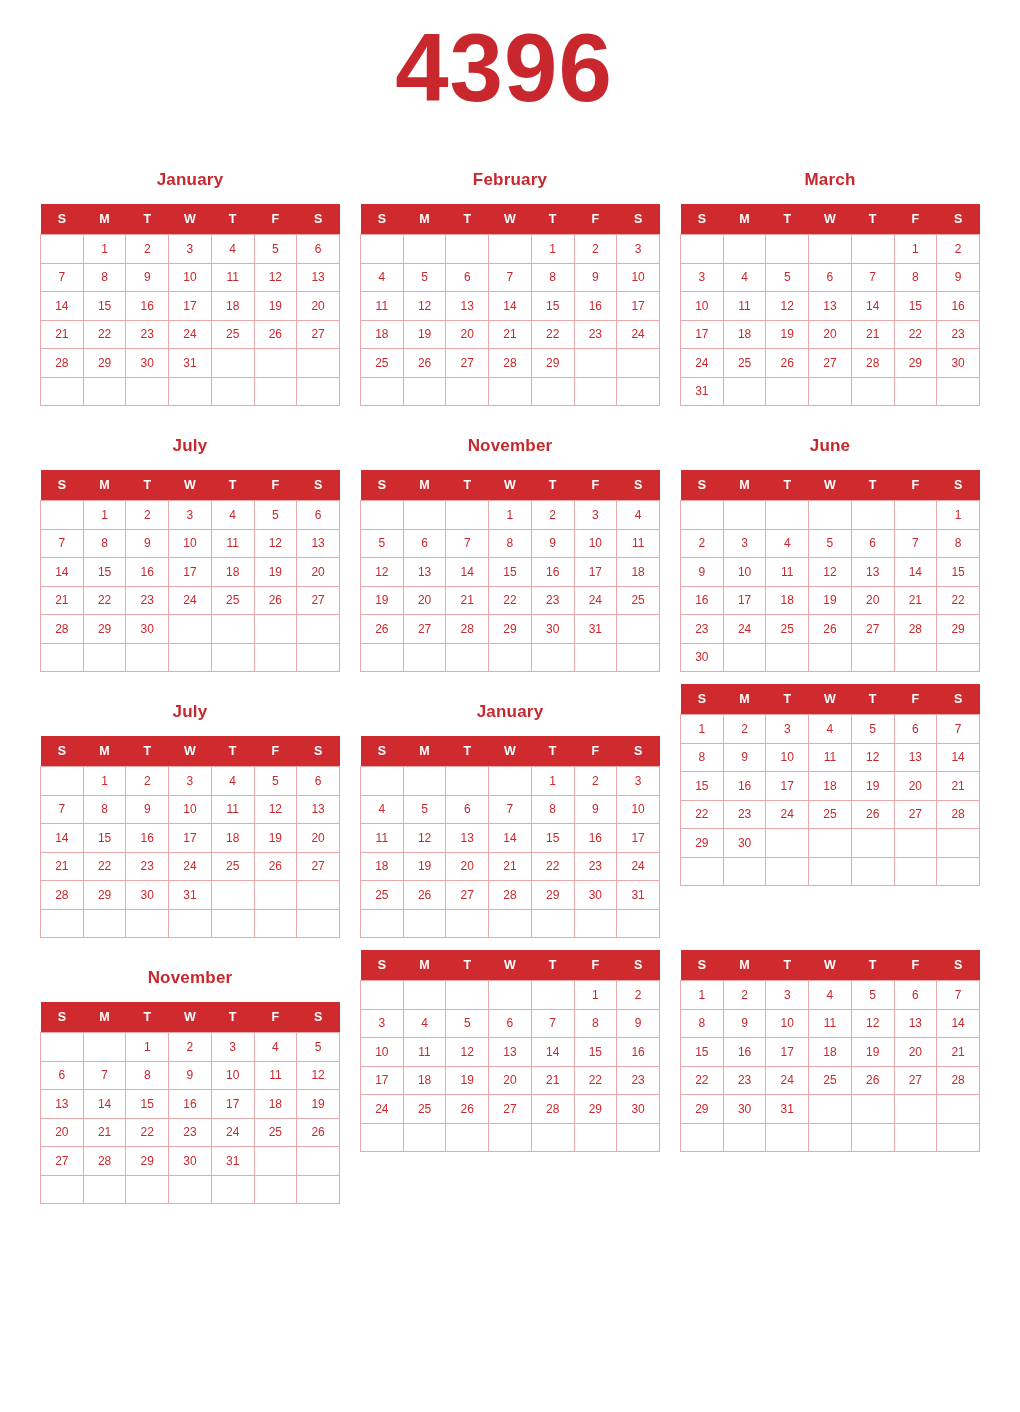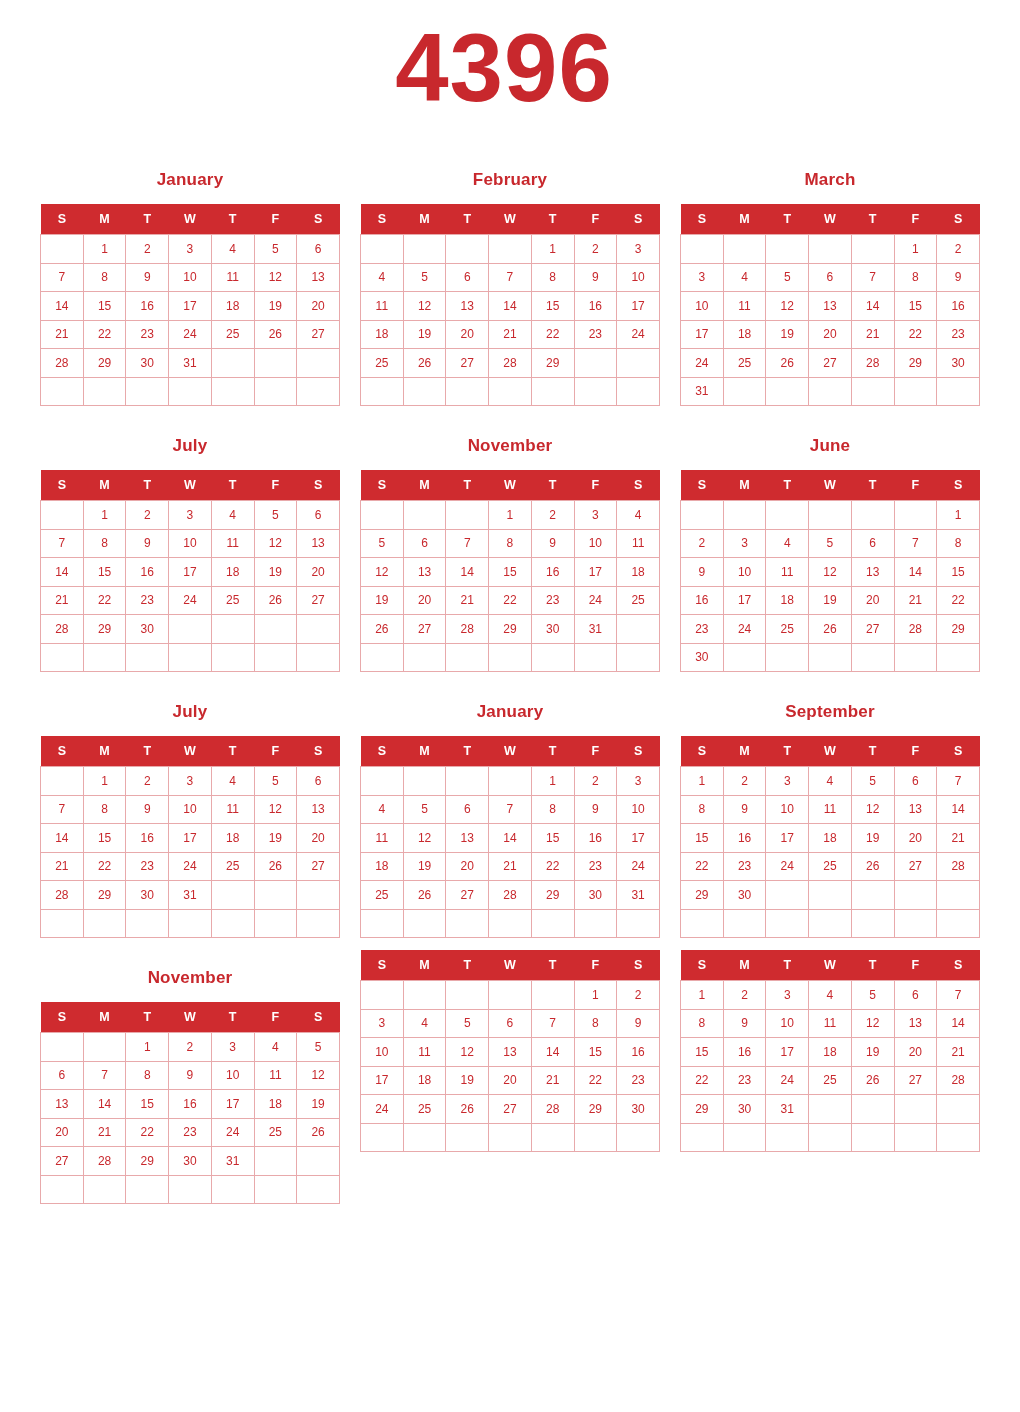--- a/index.html
+++ b/index.html
@@ -650,21 +650,20 @@
             <td class="empty"></td>
             <td class="empty"></td>
             <td class="empty"></td>
             <td class="empty"></td>
             <td class="empty"></td>
           </tr>
         </tbody>
       </table>
     </div>
     <div class="month-block">
-      <div class="month-name">September</div>
       <table class="month">
         <thead>
           <tr>
             <th>S</th>
             <th>M</th>
             <th>T</th>
             <th>W</th>
             <th>T</th>
             <th>F</th>
             <th>S</th>

